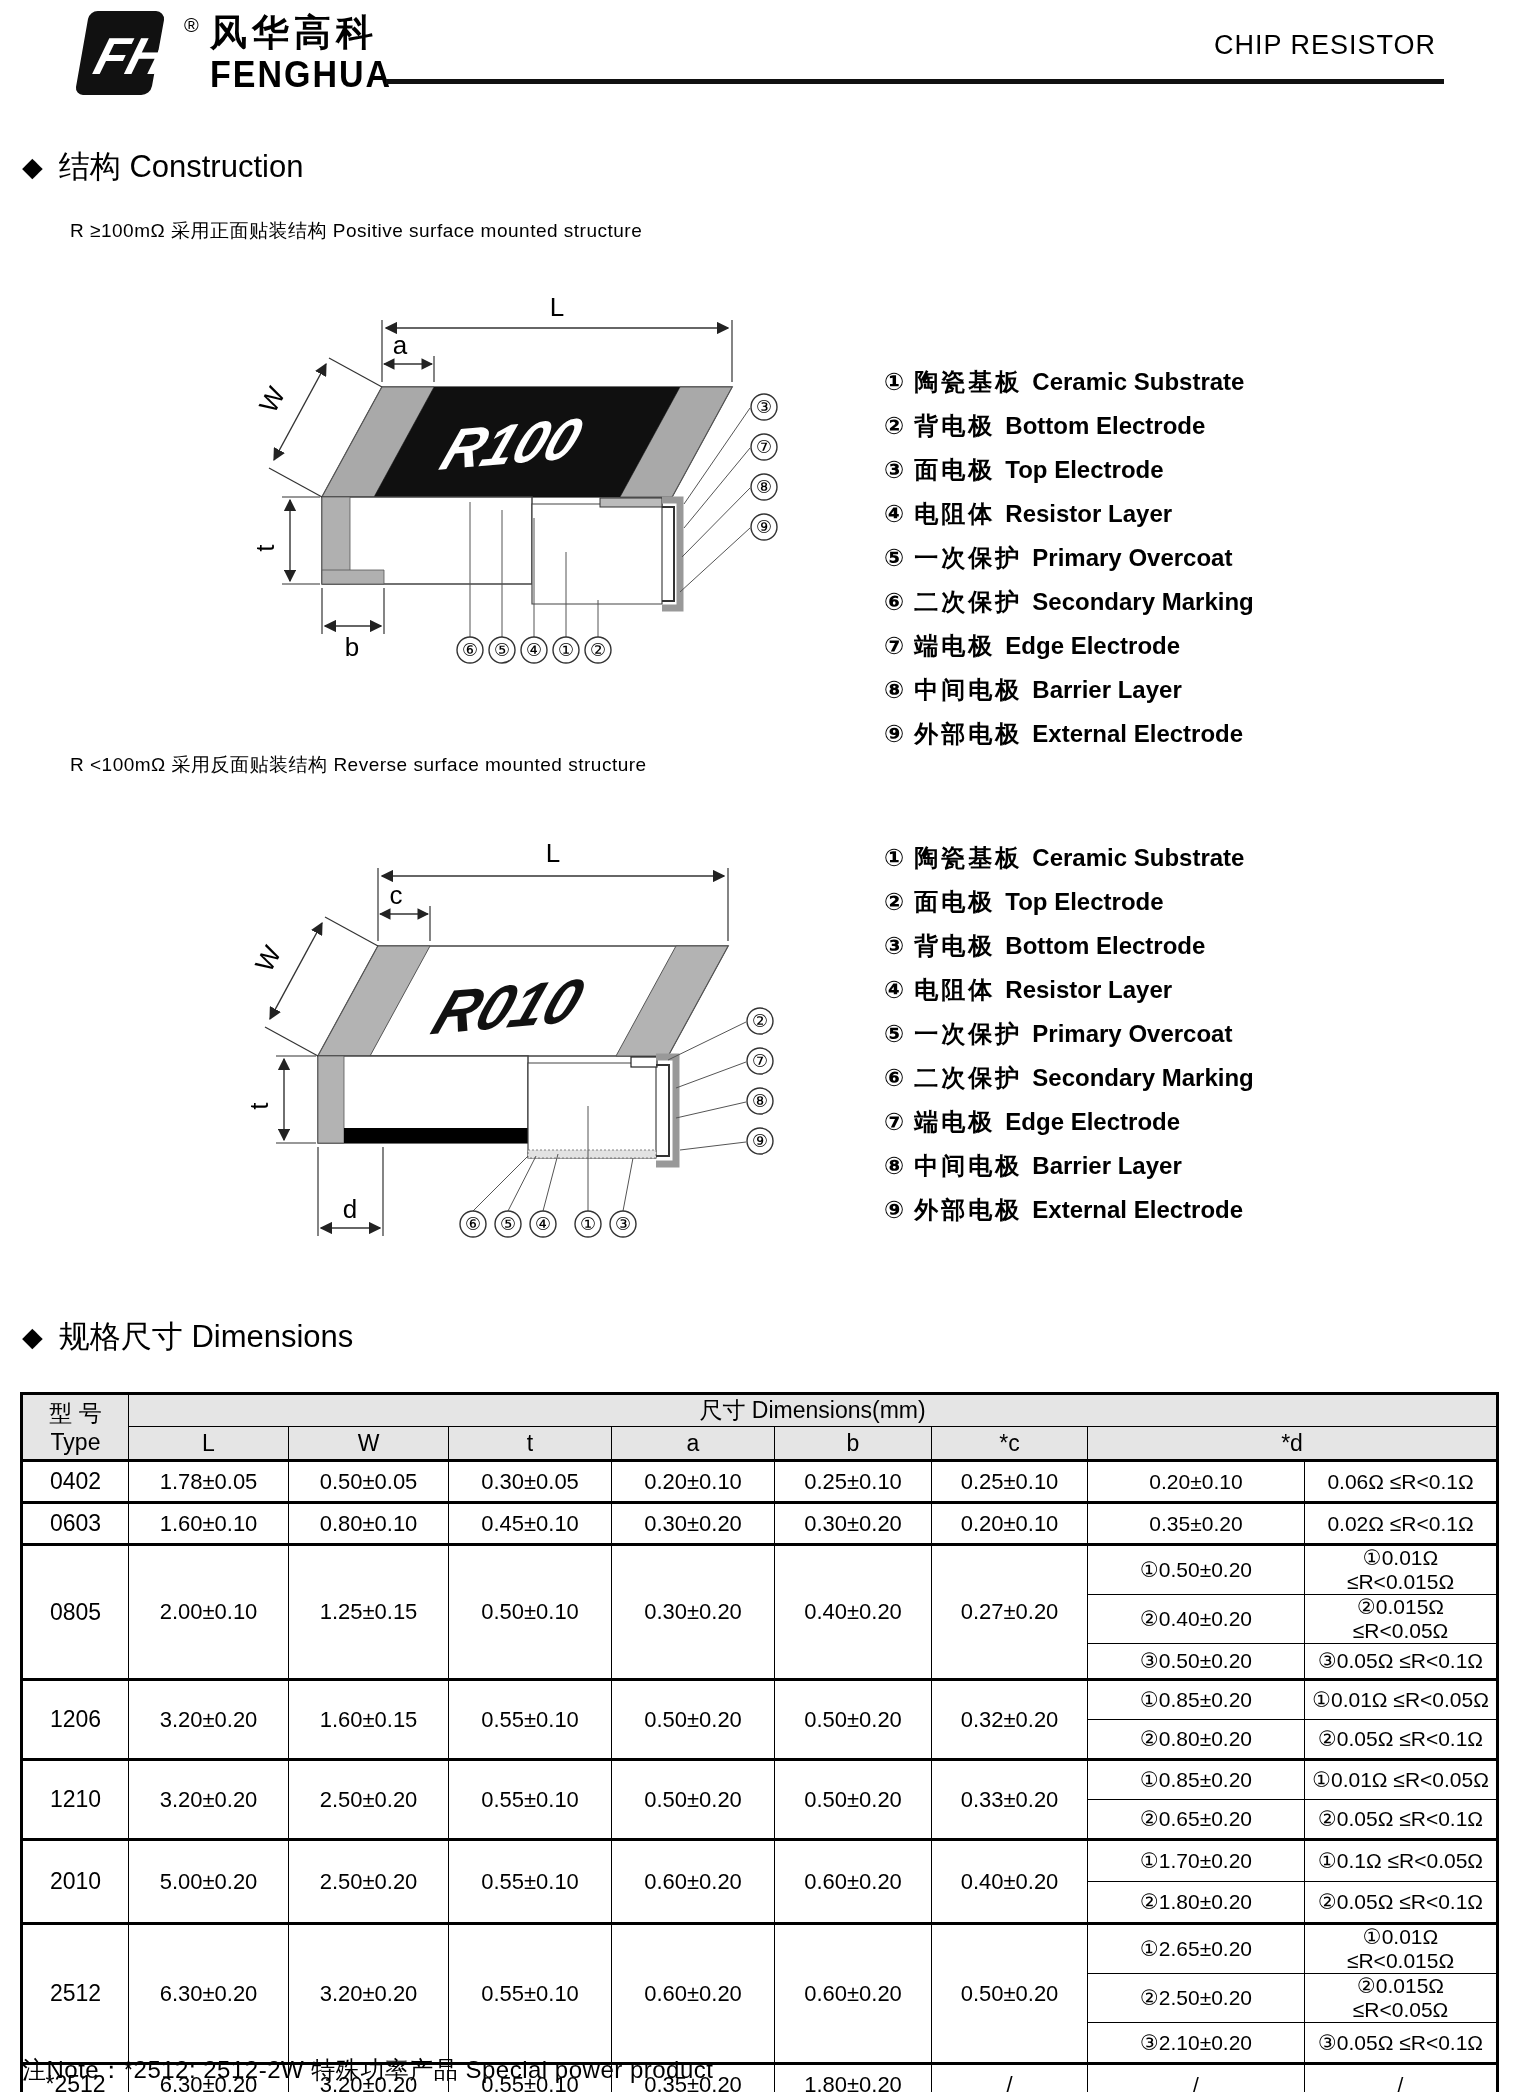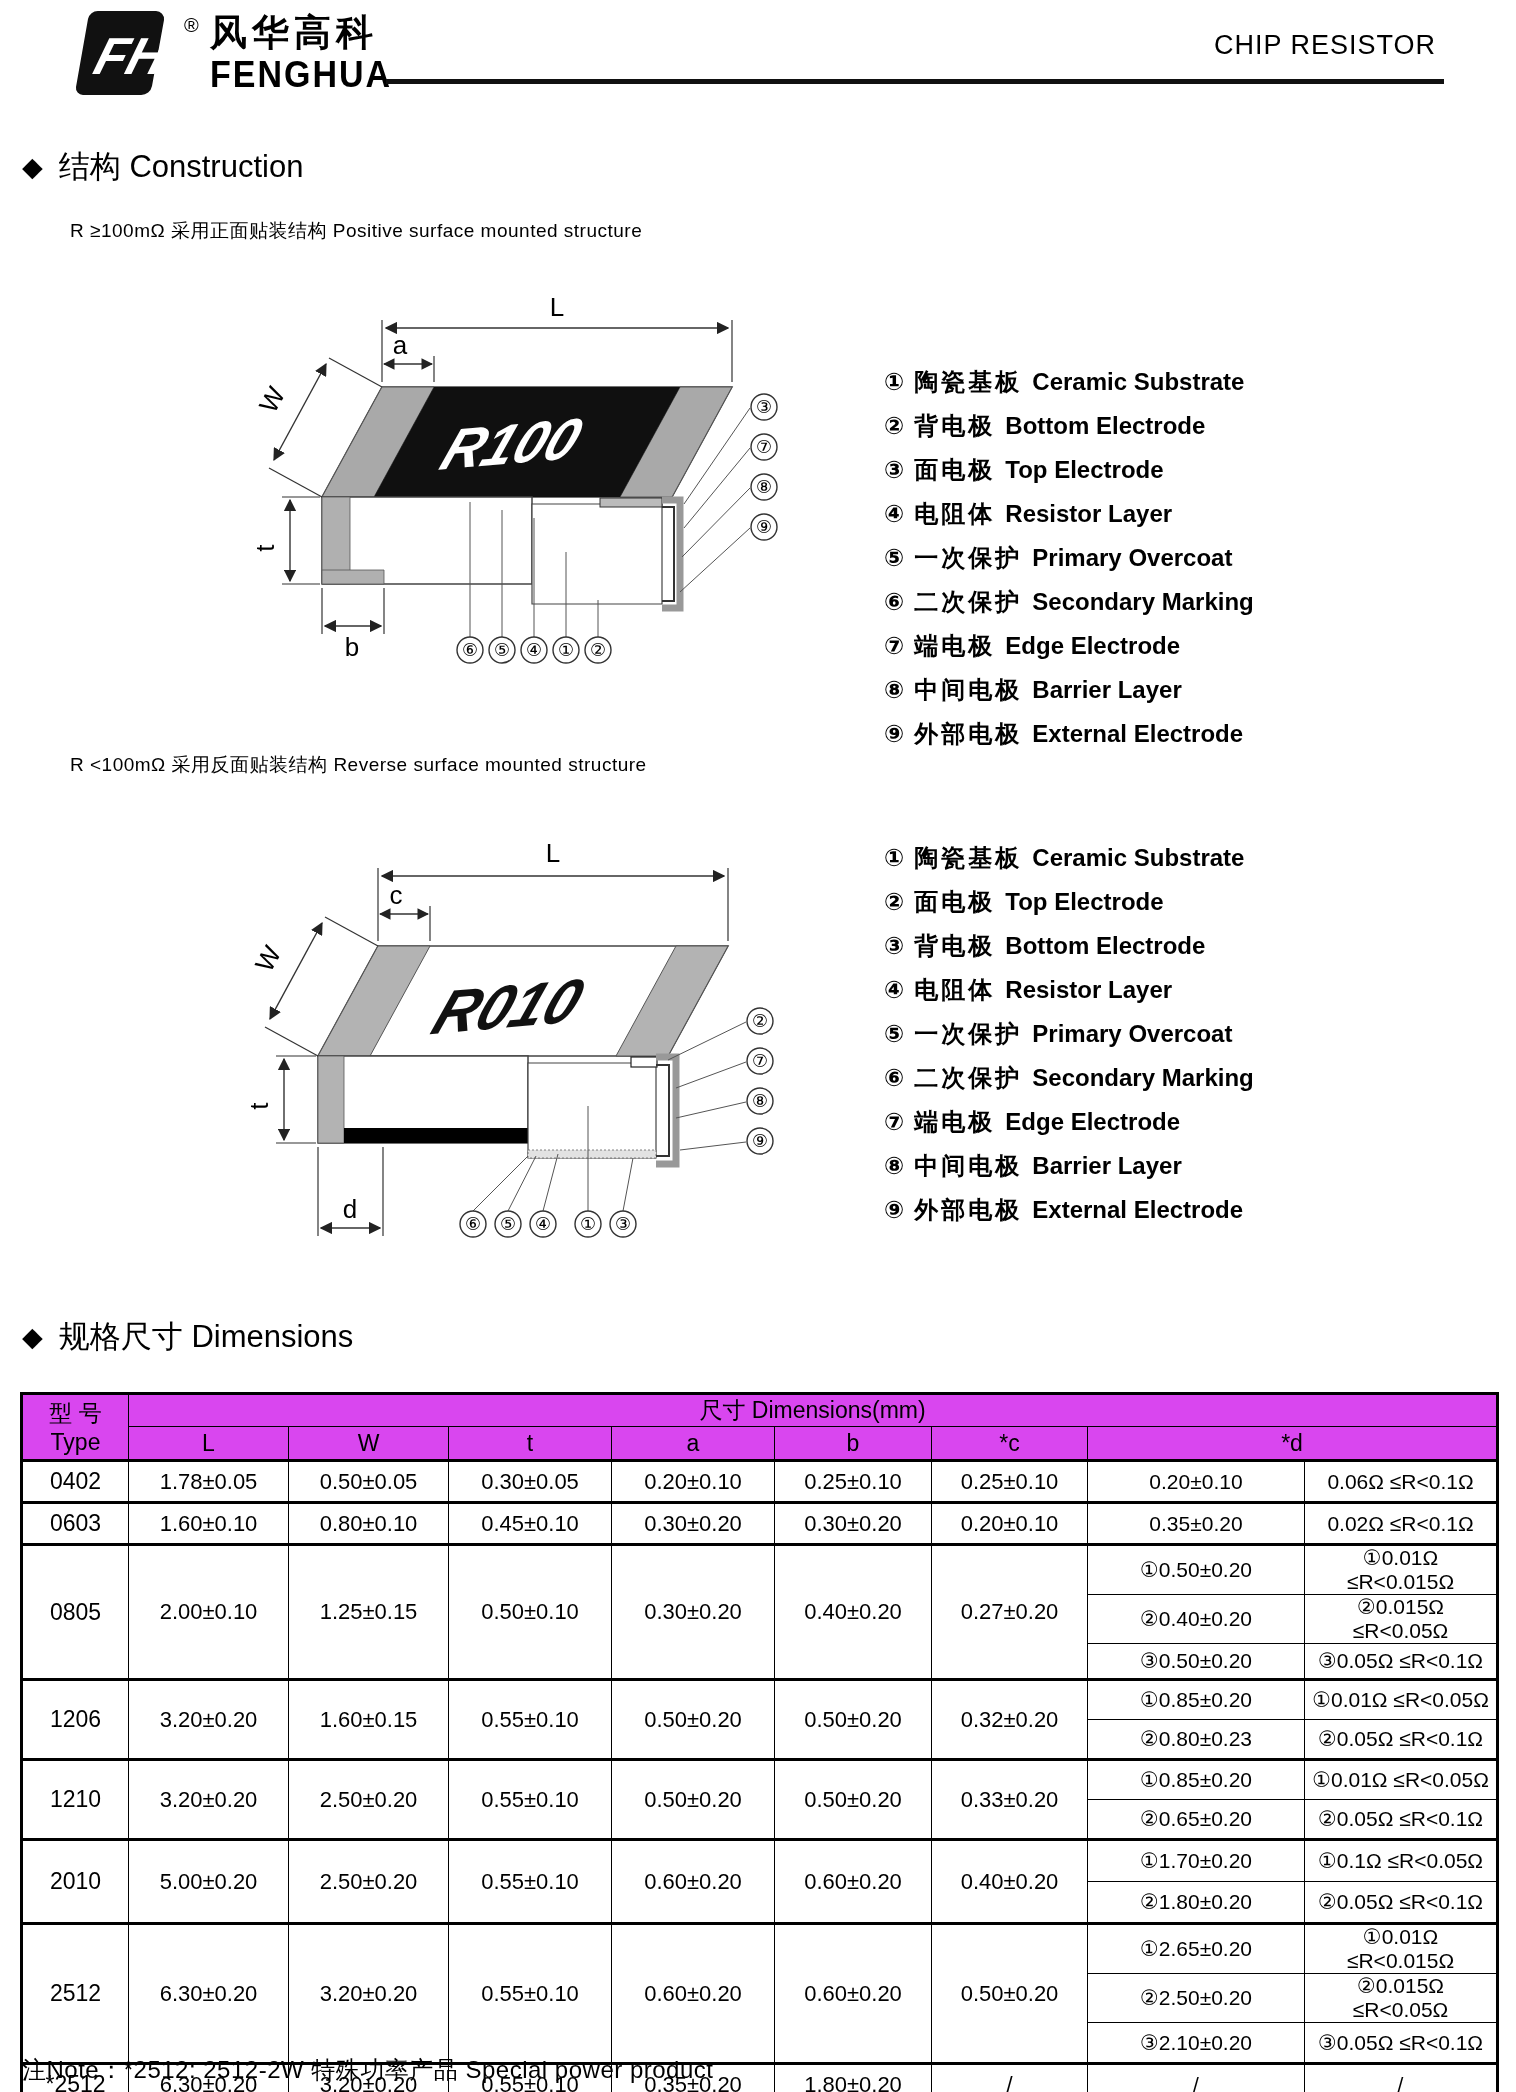--- a/index.html
+++ b/index.html
@@ -16,21 +16,21 @@
   .sec-title .diamond{font-size:27px;margin-right:16px;}
   .sub-heading{font-size:19px;font-weight:400;margin:0;letter-spacing:0.5px;}
   
   ul.legend{list-style:none;margin:0;padding:0;}
   ul.legend li{font-size:24px;margin-bottom:12px;white-space:nowrap;font-weight:bold;}
   .lg-num{margin-right:10px;}
   .lg-cn{letter-spacing:3px;margin-right:10px;}
   
   table.dims{border-collapse:collapse;table-layout:fixed;width:1476px;border:3px solid #000;}
   table.dims td{border:1.5px solid #000;text-align:center;font-size:22px;padding:0 2px;overflow:hidden;}
-  table.dims td.hdr{background:#d946ef;font-size:23px;}
+  table.dims td.hdr{background:#e5e5e5;font-size:23px;}
   table.dims td.type-col{font-size:23px;}
   table.dims tr.grp td{border-top:3px solid #000;}
   table.dims td.cond{font-size:21px;}
   table.dims td.dval{font-size:21px;}
   .note{font-size:24px;letter-spacing:0.5px;}
   
   svg text{font-family:"Liberation Sans","DejaVu Sans",sans-serif;}
   .dimlab{font-size:26px;}
   .co-num{font-size:18px;}
 </style>
@@ -329,21 +329,21 @@
       <td rowspan="2">3.20±0.20</td>
       <td rowspan="2">1.60±0.15</td>
       <td rowspan="2">0.55±0.10</td>
       <td rowspan="2">0.50±0.20</td>
       <td rowspan="2">0.50±0.20</td>
       <td rowspan="2">0.32±0.20</td>
       <td class="dval">①0.85±0.20</td>
       <td class="cond">①0.01Ω ≤R&lt;0.05Ω</td>
     </tr>
     <tr style="height:40px">
-      <td class="dval">②0.80±0.23</td>
+      <td class="dval">②0.80±0.20</td>
       <td class="cond">②0.05Ω ≤R&lt;0.1Ω</td>
     </tr>
 
     <tr class="grp" style="height:40px">
       <td class="type-col" rowspan="2">1210</td>
       <td rowspan="2">3.20±0.20</td>
       <td rowspan="2">2.50±0.20</td>
       <td rowspan="2">0.55±0.10</td>
       <td rowspan="2">0.50±0.20</td>
       <td rowspan="2">0.50±0.20</td>

